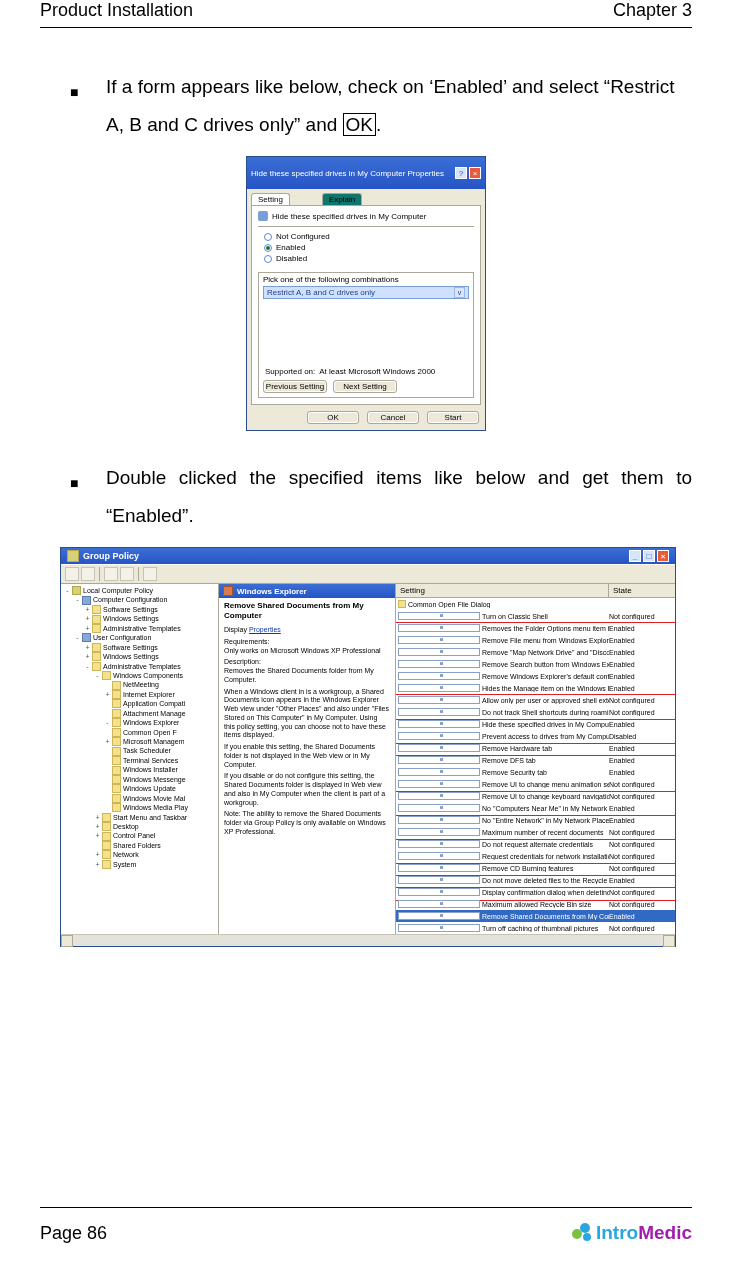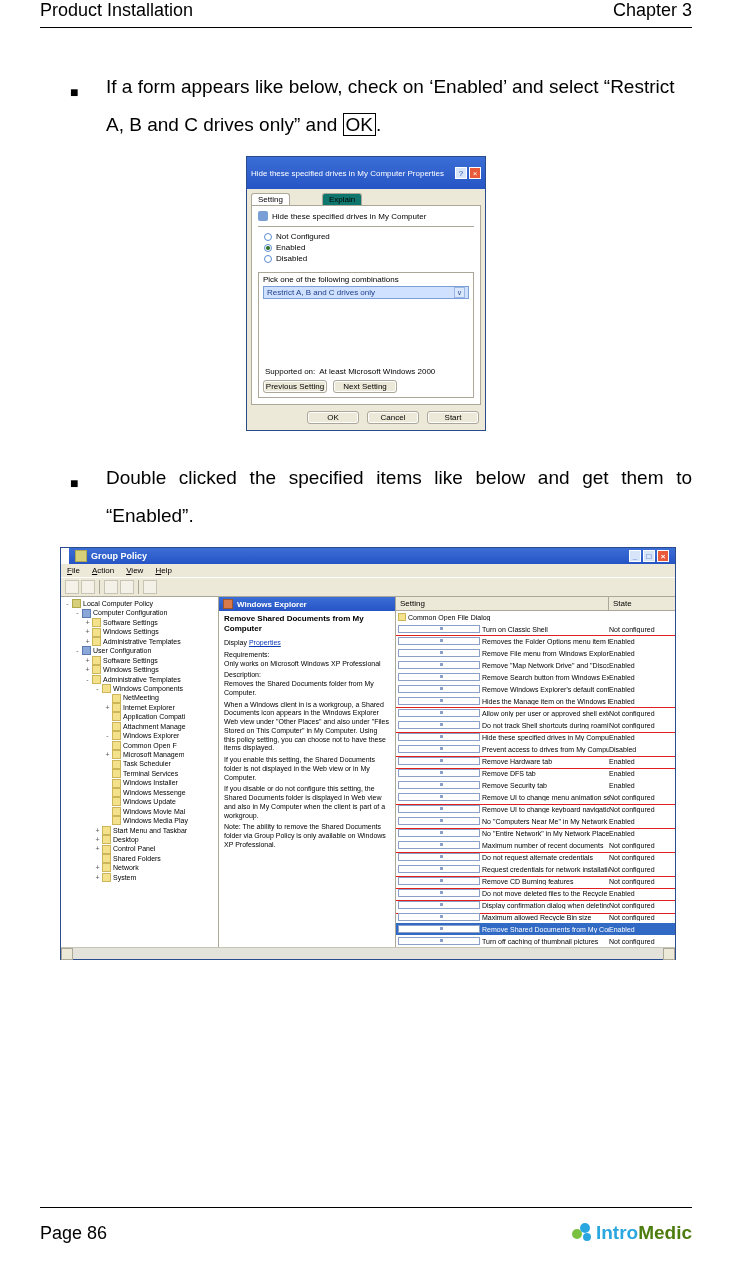--- a/index.html
+++ b/index.html
@@ -143,21 +143,21 @@
     border: 1px solid #2b4c8c;
     font-size: 7px;
     font-family: Tahoma, Arial, sans-serif;
     background: #fff;
   }
   .shot2-titlebar {
     background: linear-gradient(#3b6ed5, #2654c5);
     color: #fff;
     height: 16px;
     display: flex; align-items: center; padding: 0 6px;
-    font-size: 9px; font-weight: bold; margin-left: 8px;
+    font-size: 9px; font-weight: bold;
   }
   .shot2-titlebar .sqicon {
     width: 12px; height: 12px; background: #d8cf7a; border: 1px solid #b0a84a; margin-right: 4px;
   }
   .shot2-titlebar .spacer { flex: 1; }
   .shot2-menu {
     background: #ece9d8; padding: 2px 6px; font-size: 8px; color: #000;
     display: flex; gap: 12px;
   }
   .shot2-menu span u { text-decoration: underline; }
@@ -281,21 +281,21 @@
     font-size: 18px;
   }
   .logo { display: flex; align-items: center; gap: 2px; font-family: Arial, sans-serif;}
   .logo-bubbles { position: relative; width: 22px; height: 20px; }
   .bubble { position: absolute; border-radius: 50%; }
   .bb1 { width: 10px; height: 10px; background: #7ac142; left: 0; top: 6px; }
   .bb2 { width: 10px; height: 10px; background: #2aa7df; left: 8px; top: 0; }
   .bb3 { width: 8px; height: 8px; background: #2aa7df; left: 11px; top: 10px; }
   .logo-text { font-weight: bold; font-size: 19px; }
   .logo-text .intro { color: #2aa7df; }
-  .logo-text .medic { color: #4d7c0f; }
+  .logo-text .medic { color: #a21caf; }
 </style>
 </head>
 <body>
 
 <div class="page">
   <div class="header-row">
     <span>Product Installation</span>
     <span>Chapter 3</span>
   </div>
 
@@ -372,26 +372,20 @@
     <div class="shot2-wrap">
       <div class="shot2">
         <div class="shot2-titlebar">
           <span class="sqicon"></span>
           <span>Group Policy</span>
           <span class="spacer"></span>
           <span class="dlg1-ctrl">_</span>
           <span class="dlg1-ctrl">□</span>
           <span class="dlg1-ctrl close">×</span>
         </div>
-        <div class="shot2-menu">
-          <span><u>F</u><span></span>ile</span>
-          <span><u>A</u>ction</span>
-          <span><u>V</u>iew</span>
-          <span><u>H</u>elp</span>
-        </div>
         <div class="shot2-toolbar">
           <span class="tb-btn"></span>
           <span class="tb-btn"></span>
           <span class="tb-sep"></span>
           <span class="tb-btn"></span>
           <span class="tb-btn"></span>
           <span class="tb-sep"></span>
           <span class="tb-btn"></span>
         </div>
         <div class="shot2-body">

